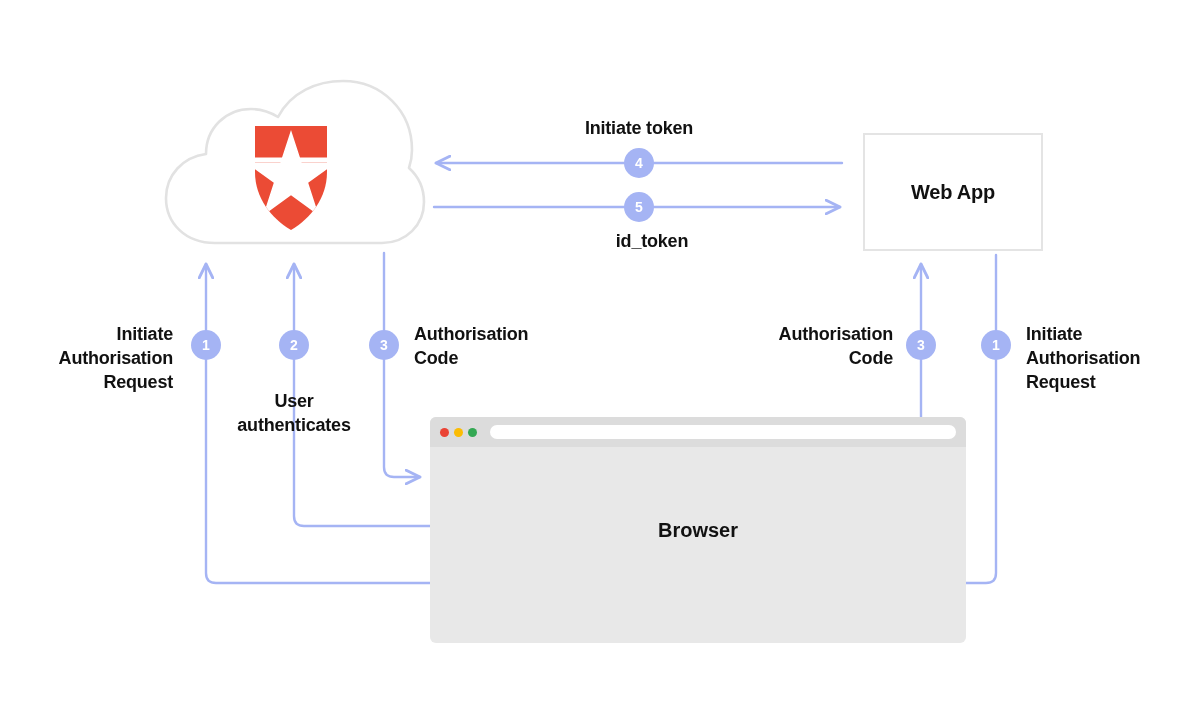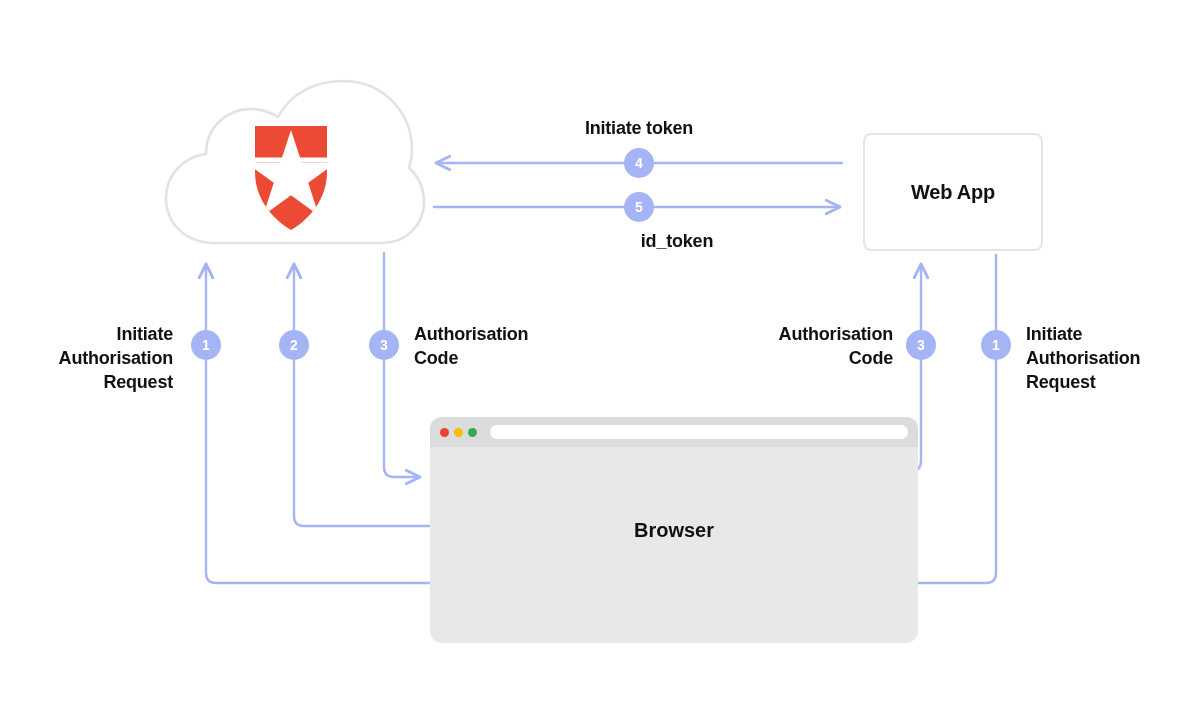--- a/index.html
+++ b/index.html
@@ -49,42 +49,42 @@
   }
 
   
   .webapp-box {
     position: absolute;
     left: 863px;
     top: 133px;
     width: 180px;
     height: 118px;
     border: 2px solid #e4e4e4;
-    border-radius: 8px;
+    border-radius: 0;
     background: #ffffff;
     box-sizing: border-box;
   }
   .webapp-box .node-label {
     position: static;
     display: flex;
     align-items: center;
     justify-content: center;
     width: 100%;
     height: 100%;
     font-size: 20px;
   }
 
   
   .browser {
     position: absolute;
     left: 430px;
     top: 417px;
-    width: 488px;
+    width: 536px;
     height: 226px;
-    border-radius: 12px;
+    border-radius: 6px;
     background: #e8e8e8;
     overflow: hidden;
   }
   .browser-titlebar {
     position: absolute;
     left: 0;
     top: 0;
     width: 100%;
     height: 30px;
     background: #dcdcdc;
@@ -229,27 +229,29 @@
       <span class="dot" style="background:#fbbc04"></span>
       <span class="dot" style="background:#34a853"></span>
       <span class="urlbar" title=""></span>
     </div>
   </div>
 
   <div class="flow-label ta-right" style="left:173px; top:323px;">Initiate
 Authorisation
 Request</div>
 
+  <div class="flow-label ta-center" style="left:294px; top:390px;">User
+authenticates</div>
 
   <div class="flow-label ta-left" style="left:414px; top:323px;">Authorisation
 Code</div>
 
   <div class="flow-label ta-center" style="left:639px; top:117px;">Initiate token</div>
 
-  <div class="flow-label ta-center" style="left:677px; top:230px;">id_token</div>
+  <div class="flow-label ta-center" style="left:652px; top:230px;">id_token</div>
 
   <div class="flow-label ta-right" style="left:893px; top:323px;">Authorisation
 Code</div>
 
   <div class="flow-label ta-left" style="left:1026px; top:323px;">Initiate
 Authorisation
 Request</div>
 
   <div class="badge" style="left:206px; top:345px;">1</div>
   <div class="badge" style="left:294px; top:345px;">2</div>

